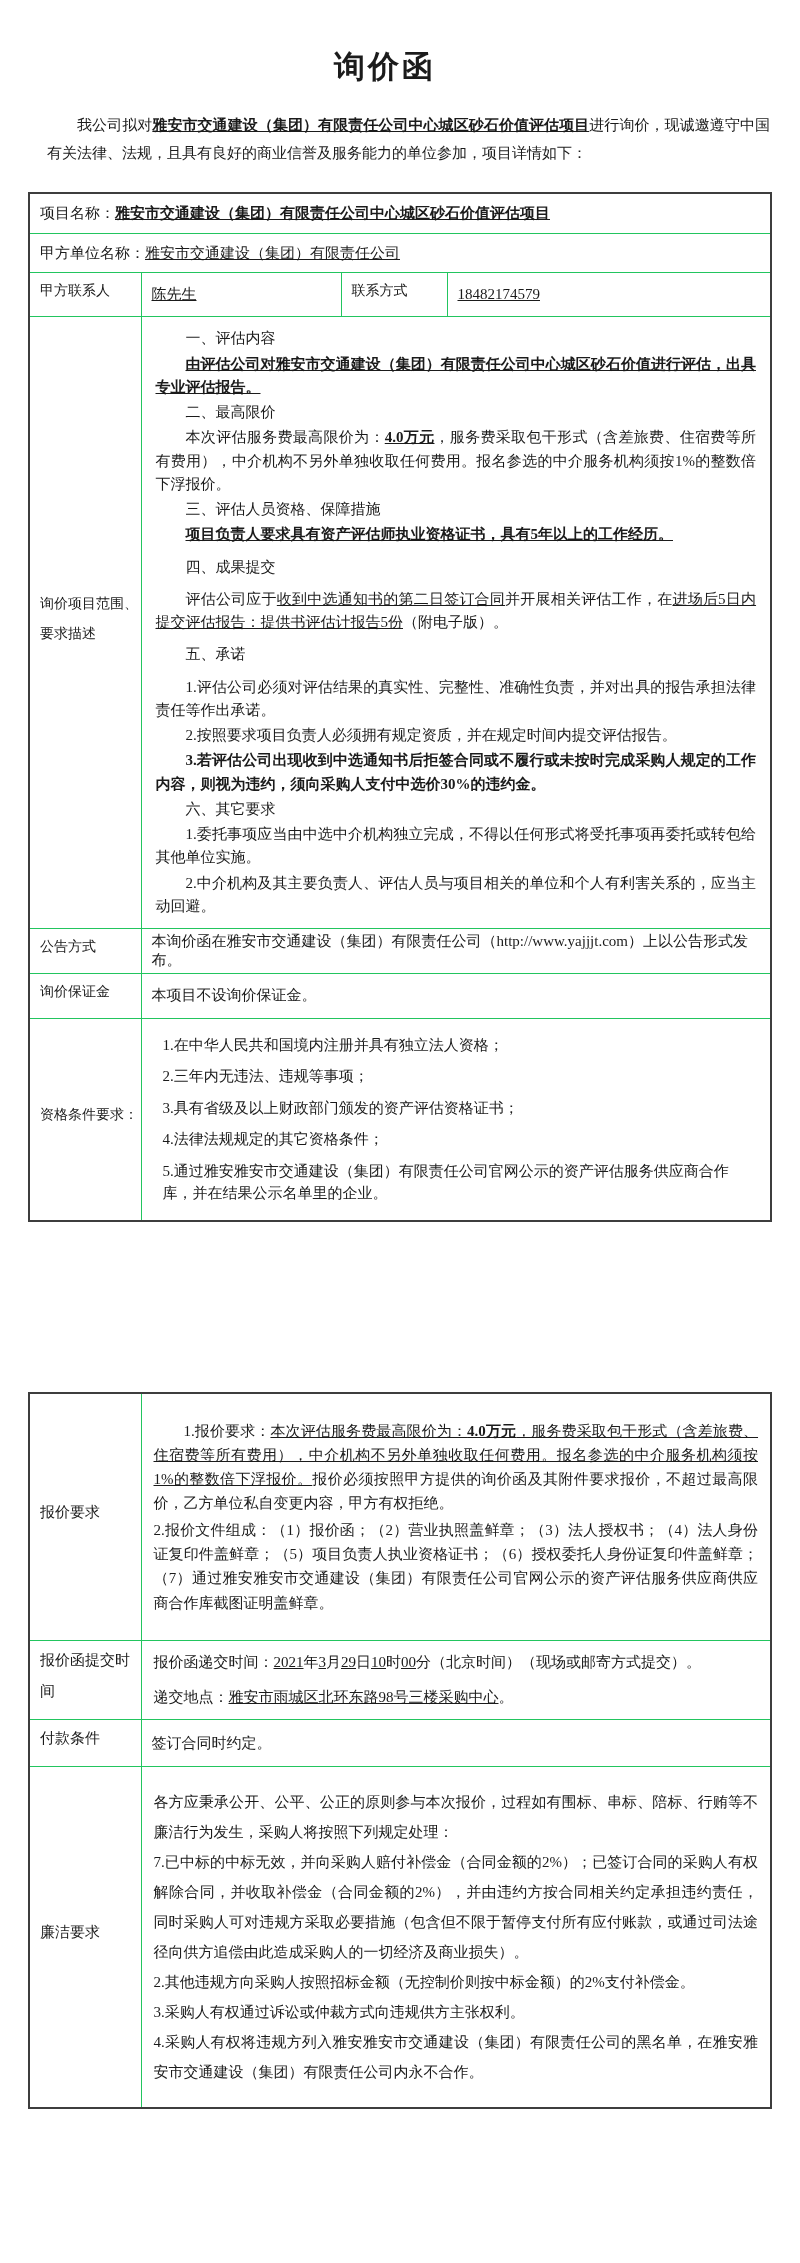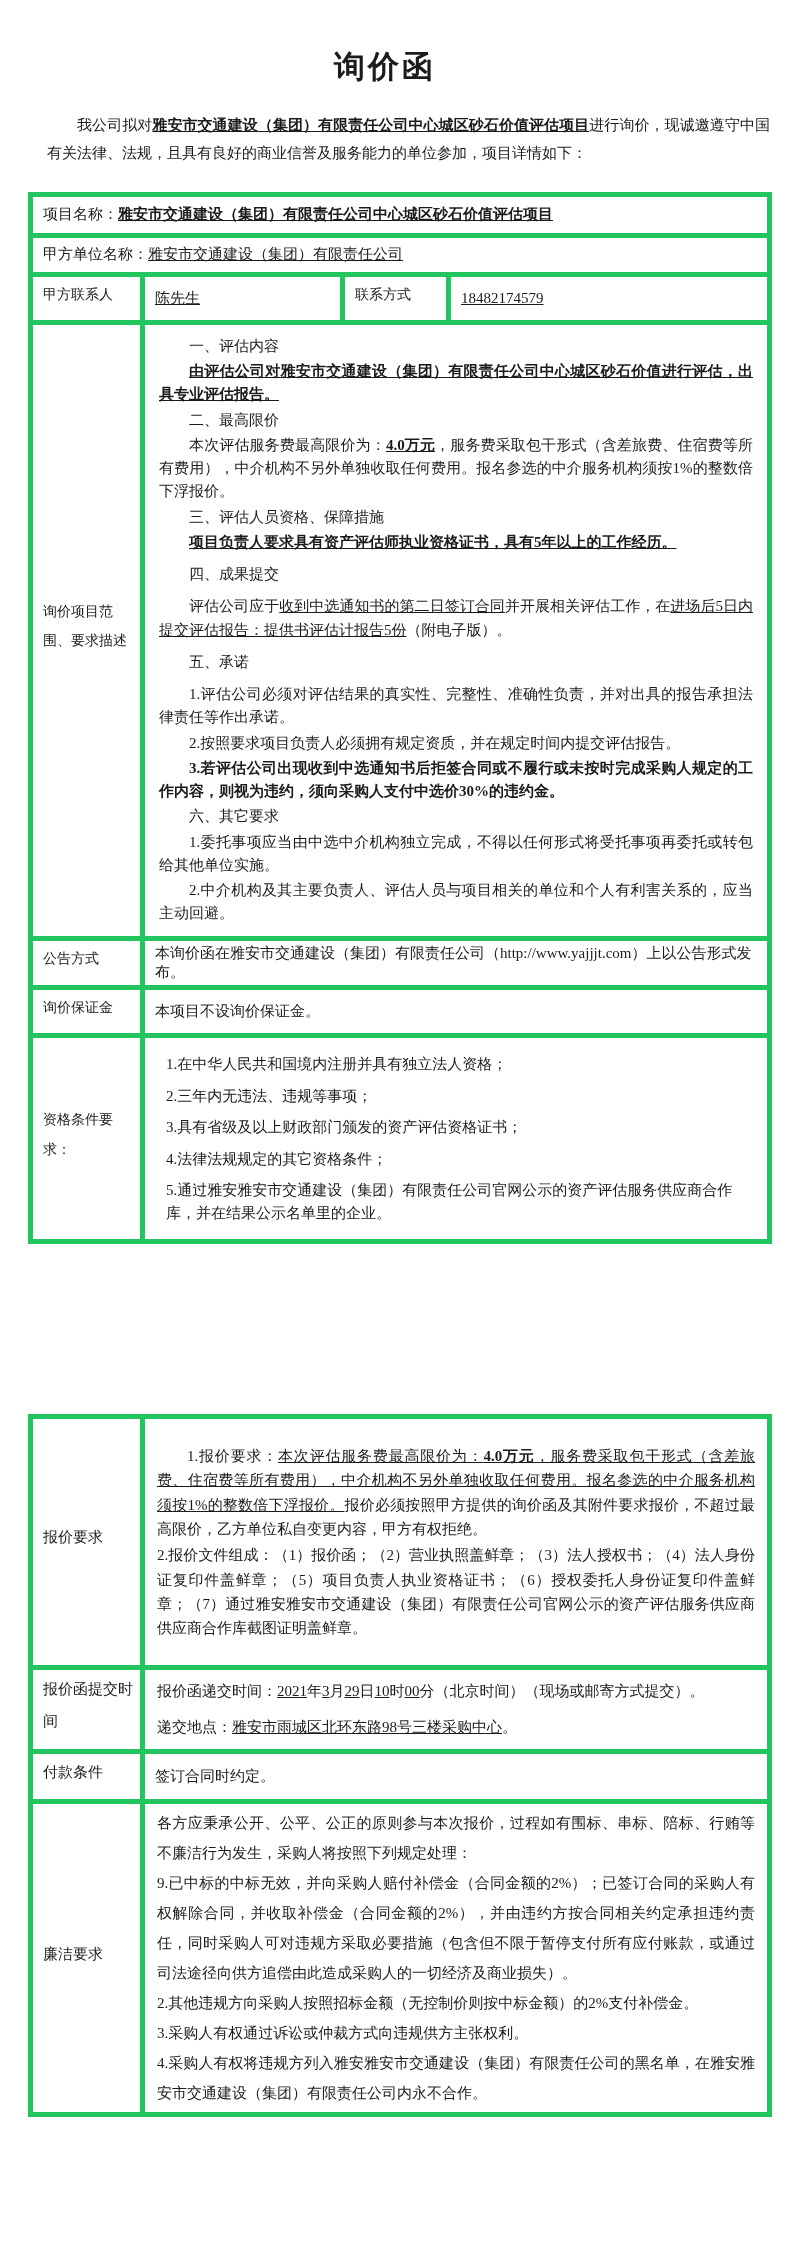--- a/index.html
+++ b/index.html
@@ -25,21 +25,21 @@
   }
   table{
     border-collapse:collapse;
     table-layout:fixed;
     width:744px;
     margin-left:28px;
   }
   table.t1{margin-top:24px;}
   table.t2{margin-top:170px;}
   td{
-    border:5px solid #22c55e;
+    border:1px solid #22c55e;
     vertical-align:middle;
     font-size:15px;
     padding:3px 10px;
     word-break:break-all;
   }
   table{border:2px solid #3d3d3d;}
   .lbl{
     font-size:14px;
     padding:3px 2px 11px 10px;
     line-height:2.1;
@@ -60,21 +60,21 @@
   .sp{margin-top:9px !important;}
   .b{font-weight:bold;}
   .u{text-decoration:underline;}
   .bu{font-weight:bold;text-decoration:underline;}
   .qual-content{vertical-align:middle;padding:6px 12px;line-height:1.5;}
   .qual-content p{margin:9px 9px;}
   .quote-content{vertical-align:middle;line-height:1.62;padding:23px 12px;text-align:justify;}
   .quote-content p{margin:2px 0;}
   .submit-content{vertical-align:middle;line-height:2.35;padding:4px 12px;}
   .submit-content p{margin:0;}
-  .integrity-content{vertical-align:middle;line-height:2.0;padding:4px 12px;text-align:justify;}
+  .integrity-content{vertical-align:middle;line-height:2.0;padding:20px 12px;text-align:justify;}
   .integrity-content p{margin:0;}
 </style>
 </head>
 <body>
 
 <div>
 
   <h1 class="doc-title">询价函</h1>
 
   <p class="intro"><span>我公司拟对</span><span class="bu">雅安市交通建设（集团）有限责任公司中心城区砂石价值评估项目</span><span>进行询价，现诚邀遵守中国有关法律、法规，且具有良好的商业信誉及服务能力的单位参加，项目详情如下：</span></p>
@@ -172,21 +172,21 @@
 
     <tr class="h42">
       <td class="lbl">付款条件</td>
       <td>签订合同时约定。</td>
     </tr>
 
     <tr class="h300">
       <td class="lbl">廉洁要求</td>
       <td class="integrity-content">
         <p>各方应秉承公开、公平、公正的原则参与本次报价，过程如有围标、串标、陪标、行贿等不廉洁行为发生，采购人将按照下列规定处理：</p>
-        <p>9.已中标的中标无效，并向采购人赔付补偿金（合同金额的2%）；已签订合同的采购人有权解除合同，并收取补偿金（合同金额的2%），并由违约方按合同相关约定承担违约责任，同时采购人可对违规方采取必要措施（包含但不限于暂停支付所有应付账款，或通过司法途径向供方追偿由此造成采购人的一切经济及商业损失）。</p>
+        <p>7.已中标的中标无效，并向采购人赔付补偿金（合同金额的2%）；已签订合同的采购人有权解除合同，并收取补偿金（合同金额的2%），并由违约方按合同相关约定承担违约责任，同时采购人可对违规方采取必要措施（包含但不限于暂停支付所有应付账款，或通过司法途径向供方追偿由此造成采购人的一切经济及商业损失）。</p>
         <p>2.其他违规方向采购人按照招标金额（无控制价则按中标金额）的2%支付补偿金。</p>
         <p>3.采购人有权通过诉讼或仲裁方式向违规供方主张权利。</p>
         <p>4.采购人有权将违规方列入雅安雅安市交通建设（集团）有限责任公司的黑名单，在雅安雅安市交通建设（集团）有限责任公司内永不合作。</p>
       </td>
     </tr>
   </tbody>
     </table>
 
 </div>
 

